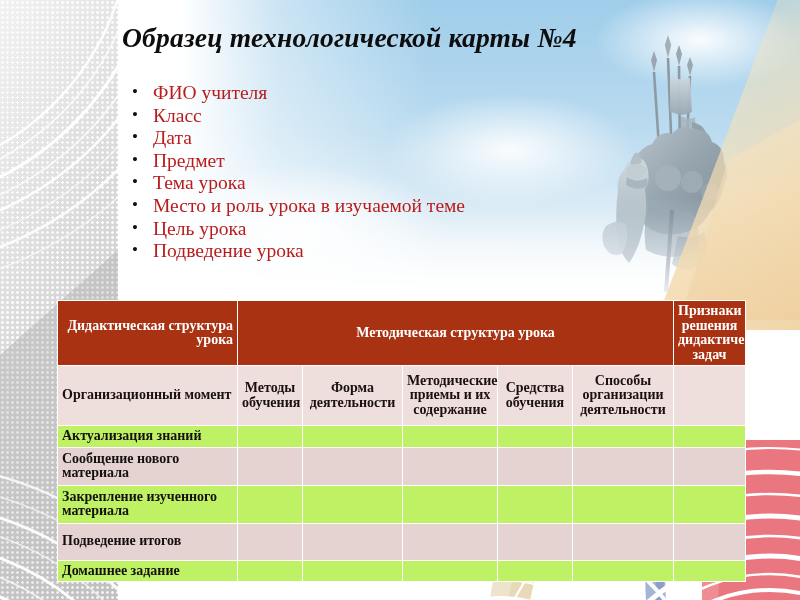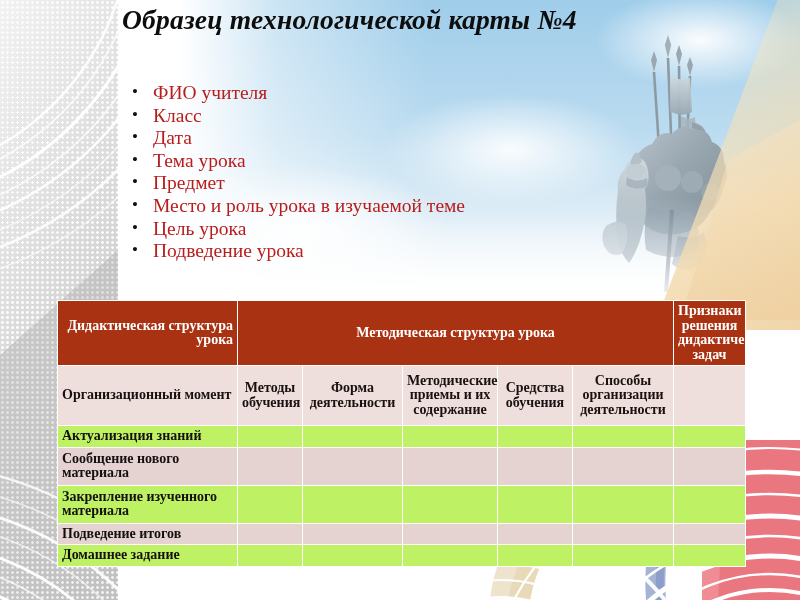--- a/index.html
+++ b/index.html
@@ -111,21 +111,21 @@
   .fan {
     position: absolute;
     right: 0; bottom: 0;
     width: 330px; height: 160px;
     overflow: hidden;
   }
 
   
   .title {
     position: absolute;
-    left: 122px; top: 4px;
+    left: 122px; top: 22px;
     width: 540px;
     font-size: 27.5px;
     font-weight: bold;
     font-style: italic;
     color: #0d0d0d;
     letter-spacing: .2px;
     white-space: nowrap;
   }
 
   
@@ -183,21 +183,21 @@
     background: #eedfdd;
     color: #1a1010;
     text-align: center;
     height: 60px;
   }
   .sub.first {
     text-align: left;
     background: #eedfdd;
   }
   .row-a td { background: #bef264; height: 21px; color: #151010; }
-  .row-b td { background: #e4d3d1; height: 21px; color: #151010; }
+  .row-b td { background: #e4d3d1; height: 37px; color: #151010; }
   .row-tall td { height: 38px; }
   td.lbl {
     text-align: left;
     padding-left: 7px;
     line-height: 18px;
   }
   td.empty { }
 </style>
 </head>
 <body>
@@ -342,22 +342,22 @@
       </g>
     </svg>
   </div>
 
   <div class="title">Образец технологической карты №4</div>
 
   <ul class="bullets">
     <li>ФИО учителя</li>
     <li>Класс</li>
     <li>Дата</li>
+    <li>Предмет</li>
     <li>Тема урока</li>
-    <li>Предмет</li>
     <li>Место и роль урока в изучаемой теме</li>
     <li>Цель урока</li>
     <li>Подведение урока</li>
   </ul>
 
   <div class="tbl-wrap">
     <table class="grid">
       <colgroup>
         <col style="width:180px">
         <col style="width:65px">

